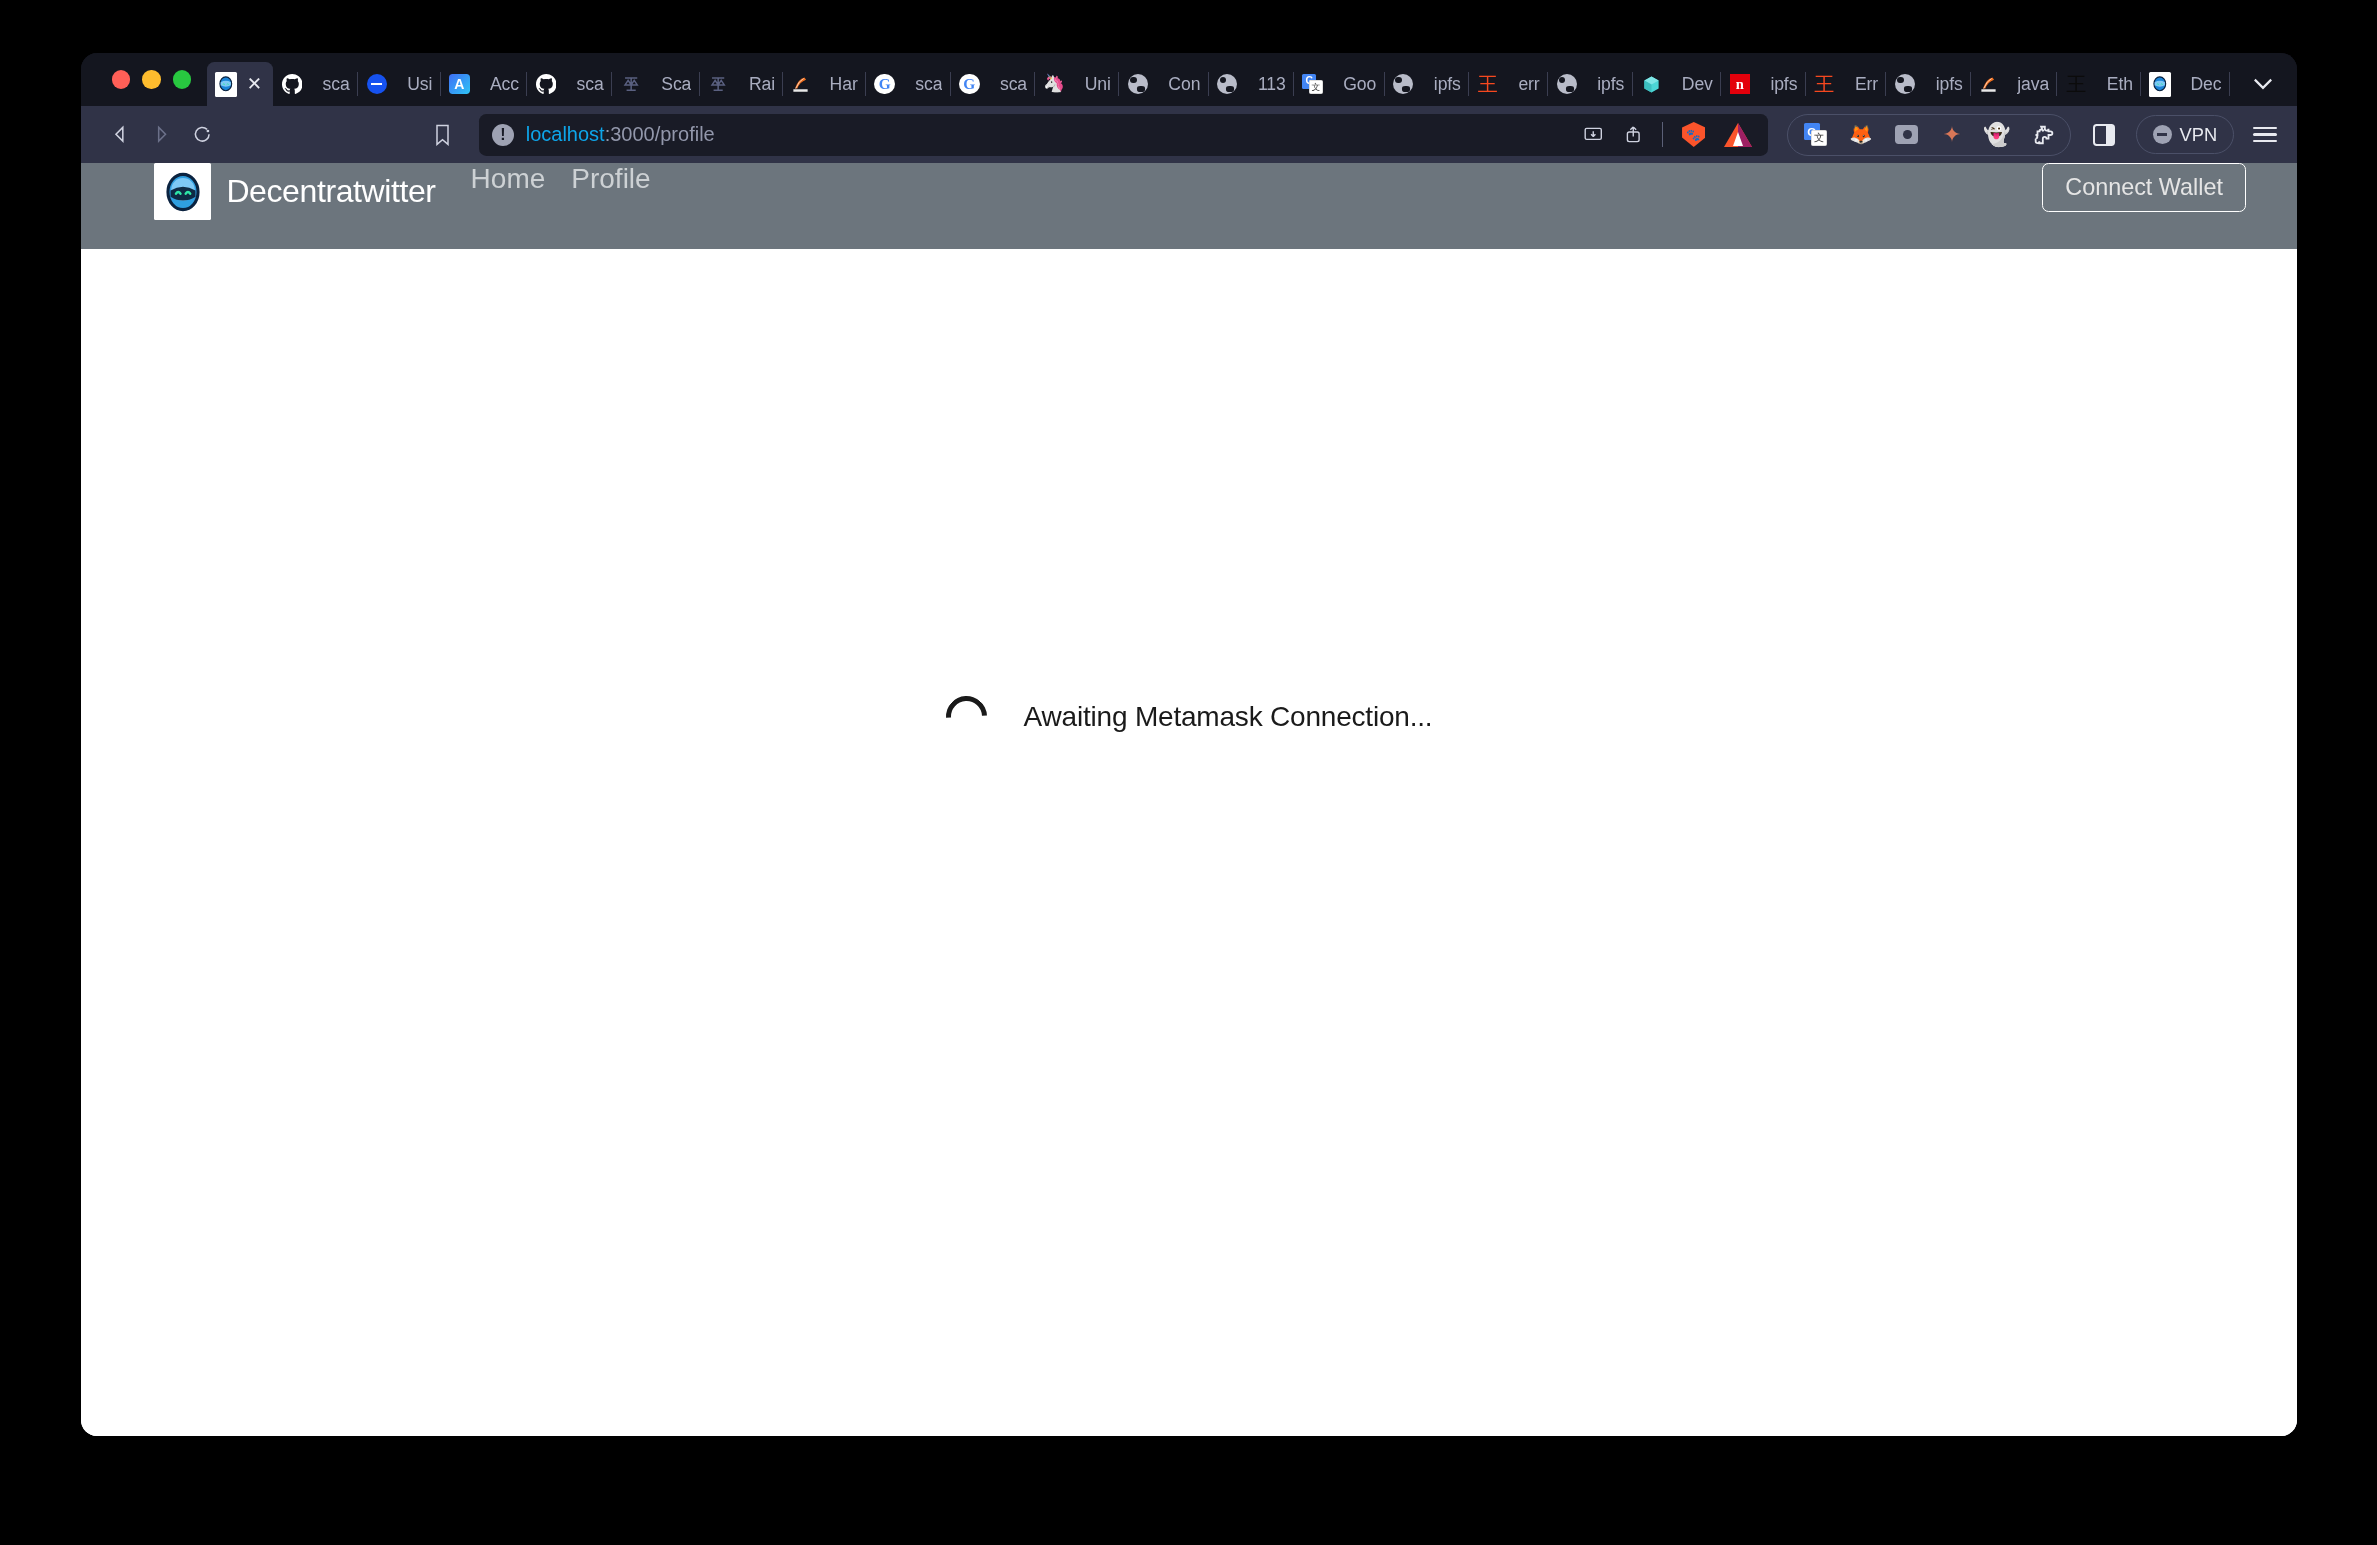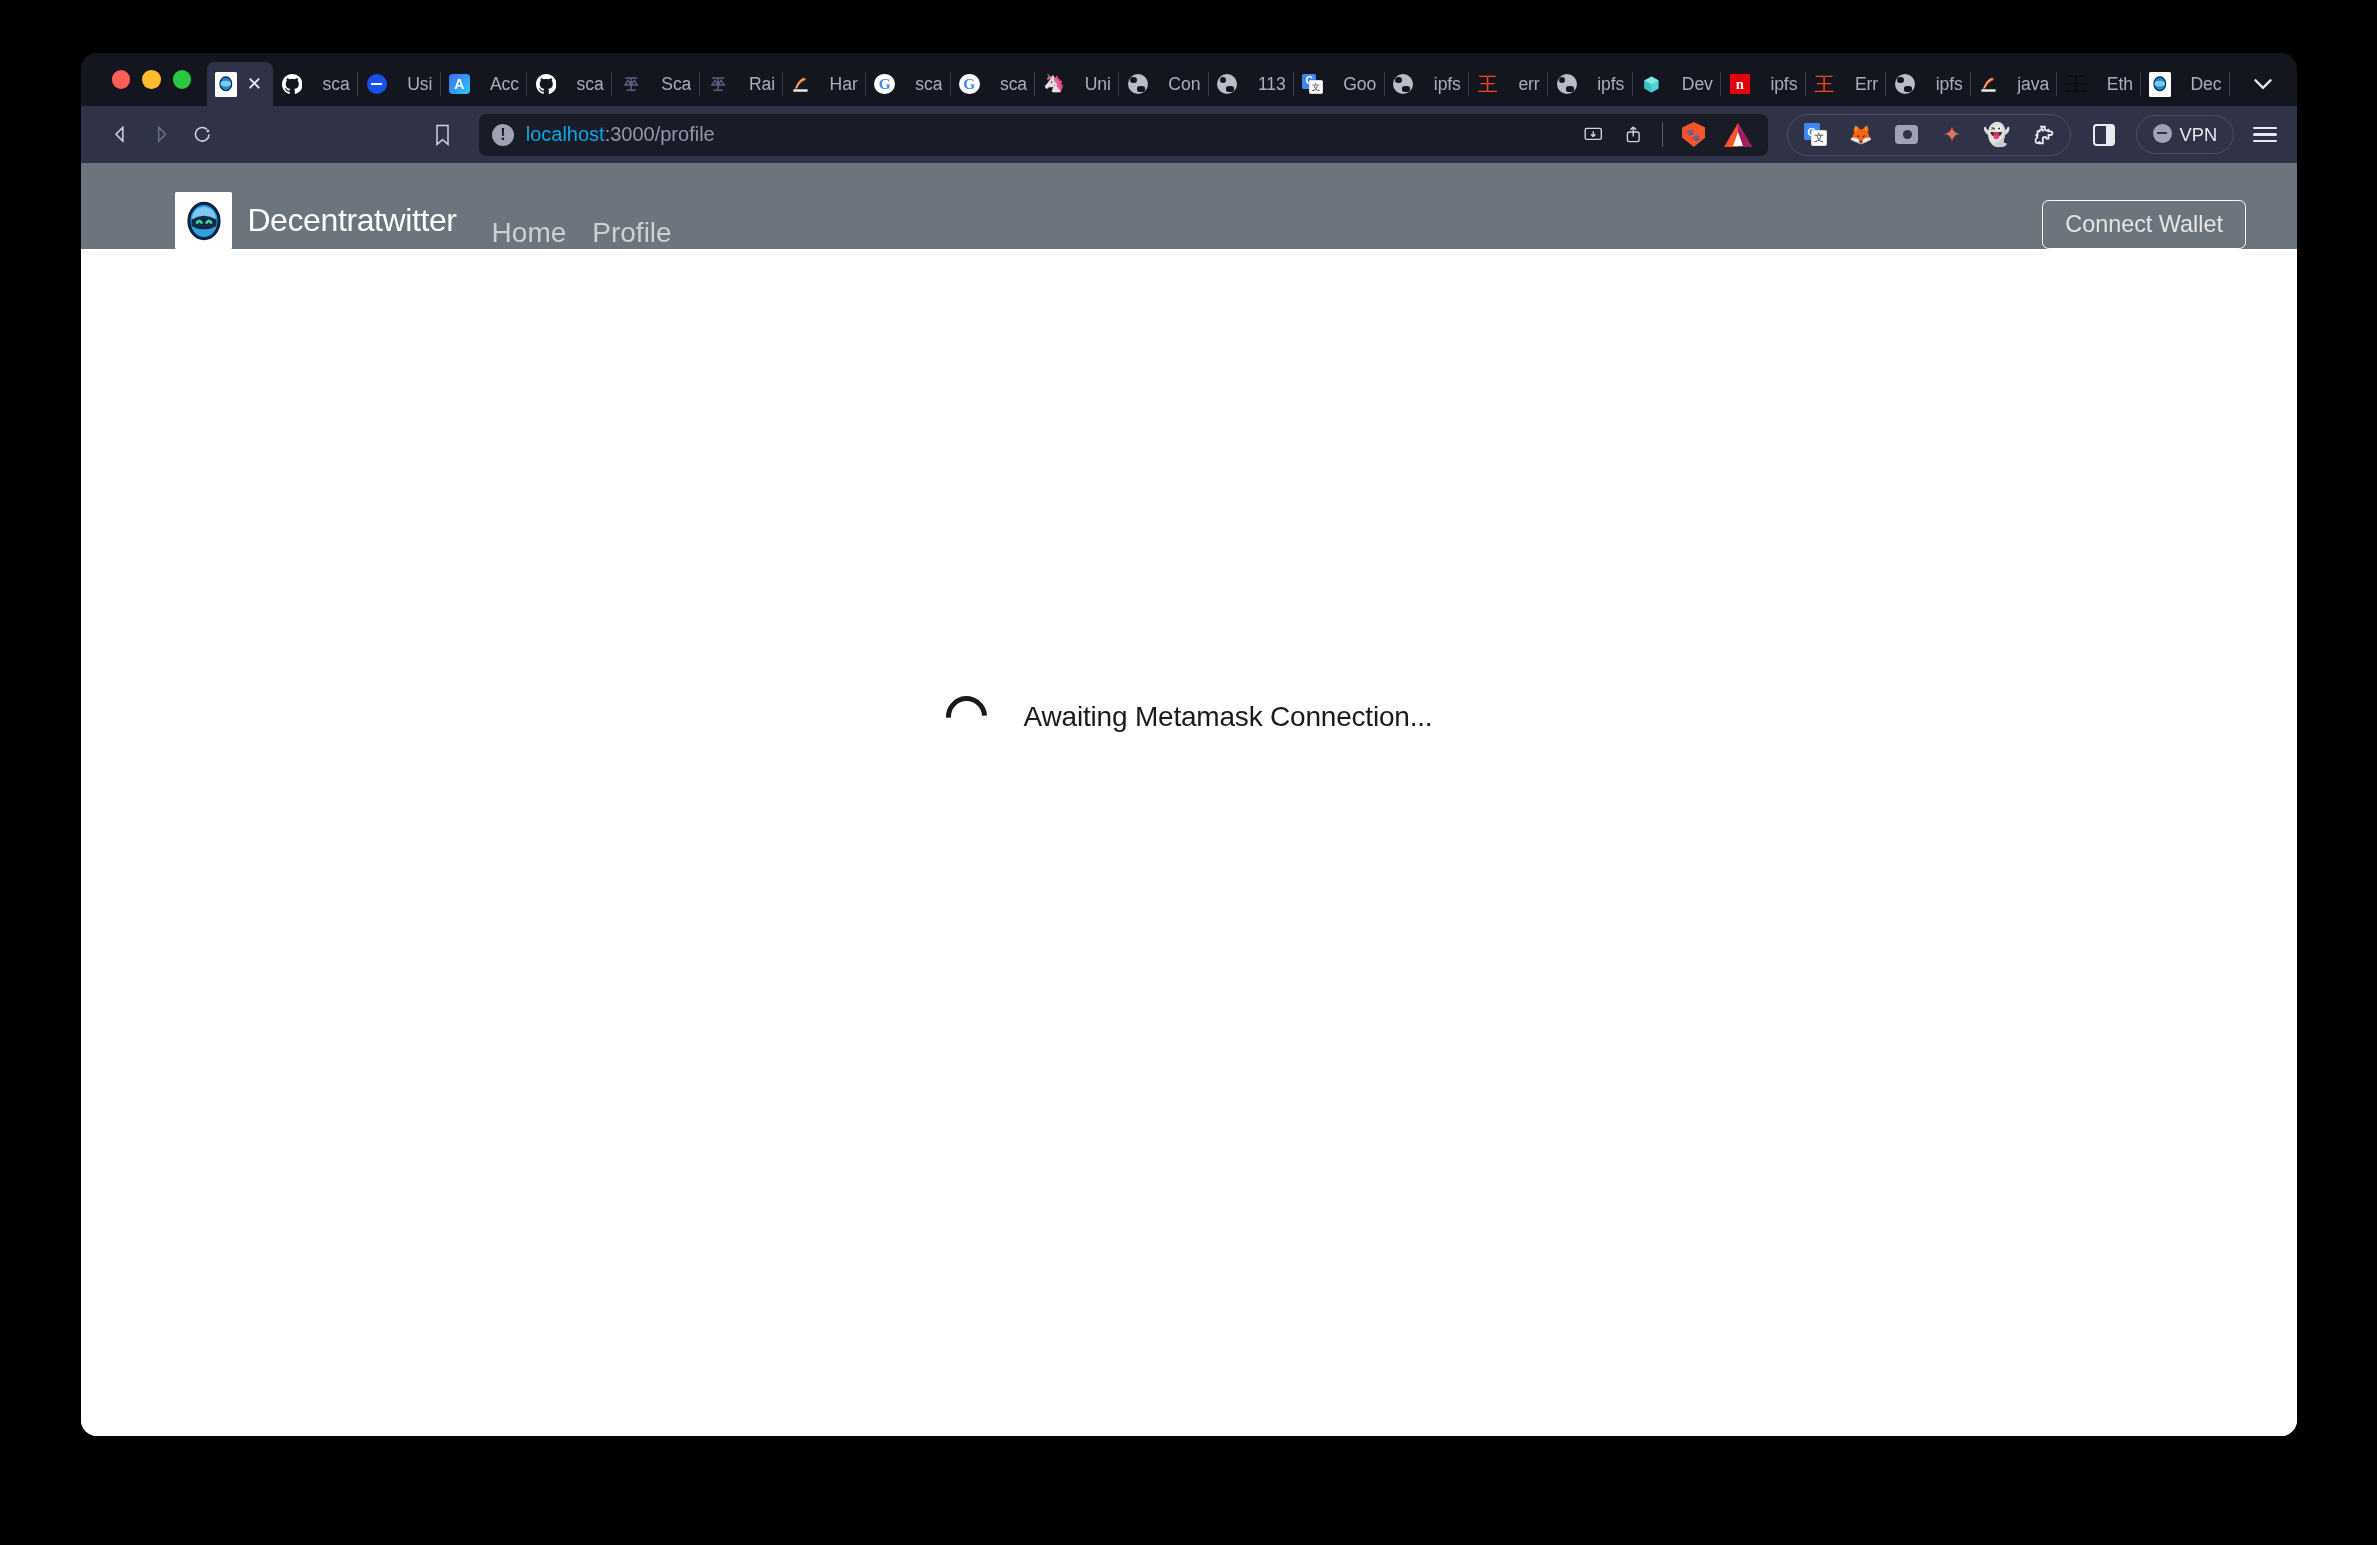--- a/index.html
+++ b/index.html
@@ -297,21 +297,21 @@
     border: 2.2px solid #e8eaf0;
     border-radius: 3.7px;
     margin-left: 22px;
     position: relative;
   }
   #sidebar-toggle::after {
     content:""; position:absolute; right: 0; top: 0; bottom: 0;
     width: 6.6px; background: #e8eaf0;
   }
   #vpn-pill {
-    display: flex; gap: 8px;
+    display: flex; align-items: center; gap: 8px;
     border: 0.7px solid #4b5068;
     border-radius: 22px;
     padding: 7.3px 16px;
     margin-left: 20.5px;
     color: #e8eaf0;
     font-size: 18.3px;
   }
   #vpn-pill .vpn-dot {
     width: 19px; height: 19px; border-radius: 50%;
     background: #9ea2b3; position: relative;
@@ -335,22 +335,22 @@
     display: flex;
     flex-direction: column;
     overflow: hidden;
   }
 
   
   #app-navbar {
     height: 86px;
     background: #6c757d;
     display: flex;
-    align-items: flex-end;
-    padding: 0 51px 0 94px;
+    align-items: flex-start;
+    padding: 0 51px 0 73px;
     flex: 0 0 auto;
   }
   #brand-link {
     display: flex; align-items: center; gap: 15.4px;
   }
   #brand-logo {
     width: 57px; height: 57px;
     background: #ffffff;
     display: flex; align-items: center; justify-content: center;
     border-radius: 1.5px;

